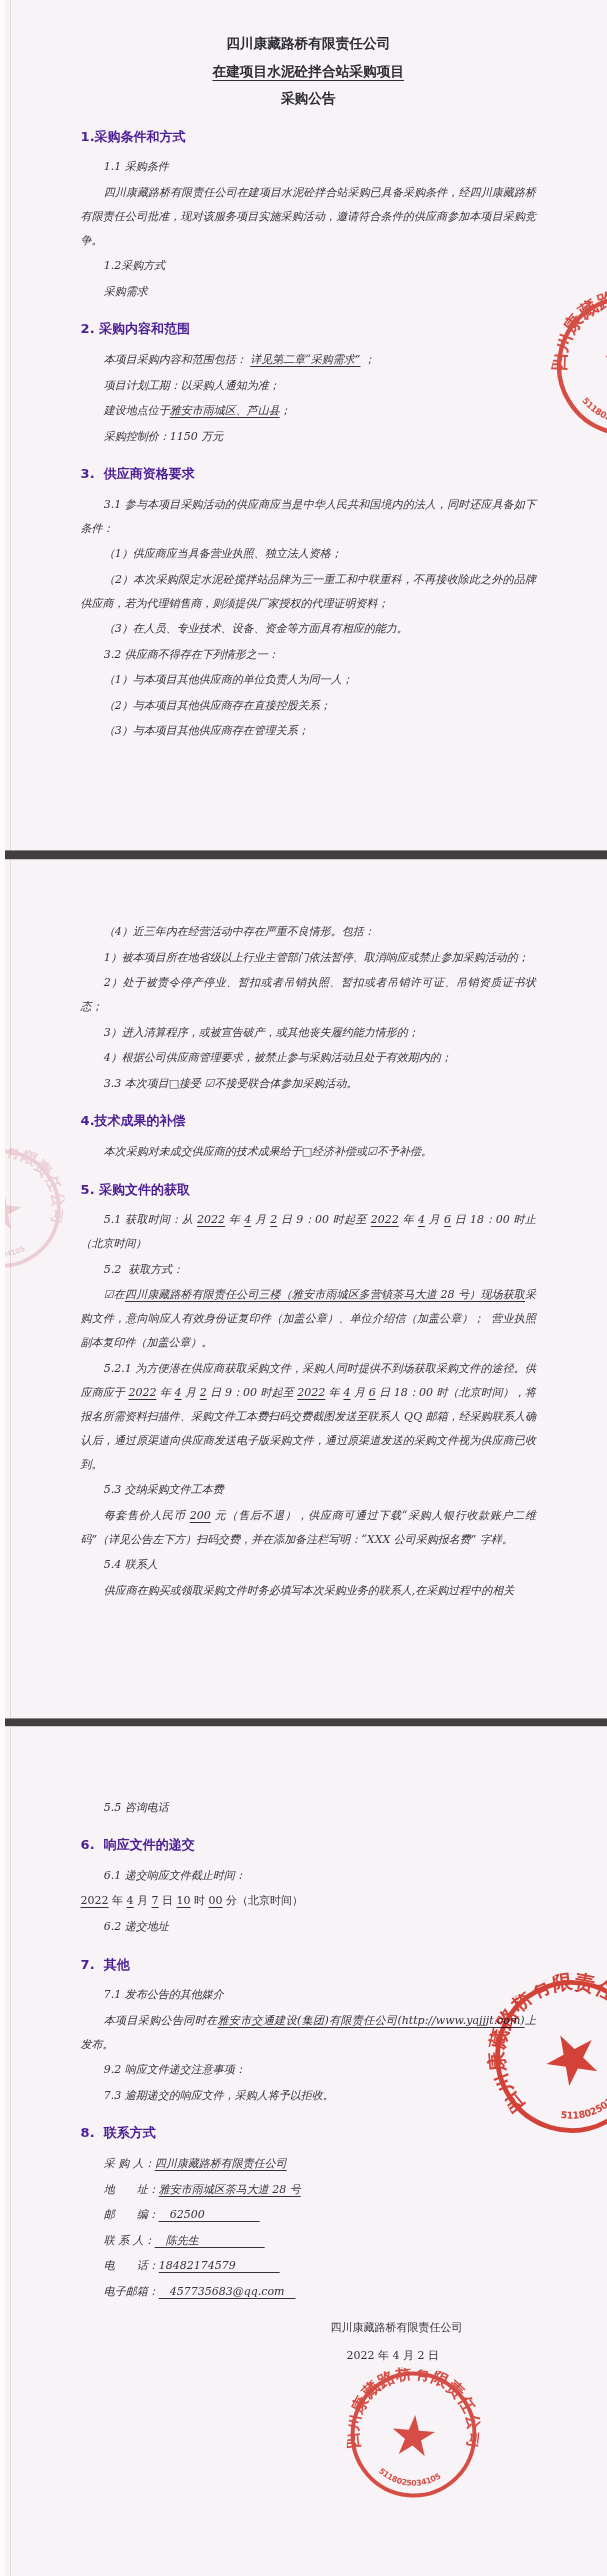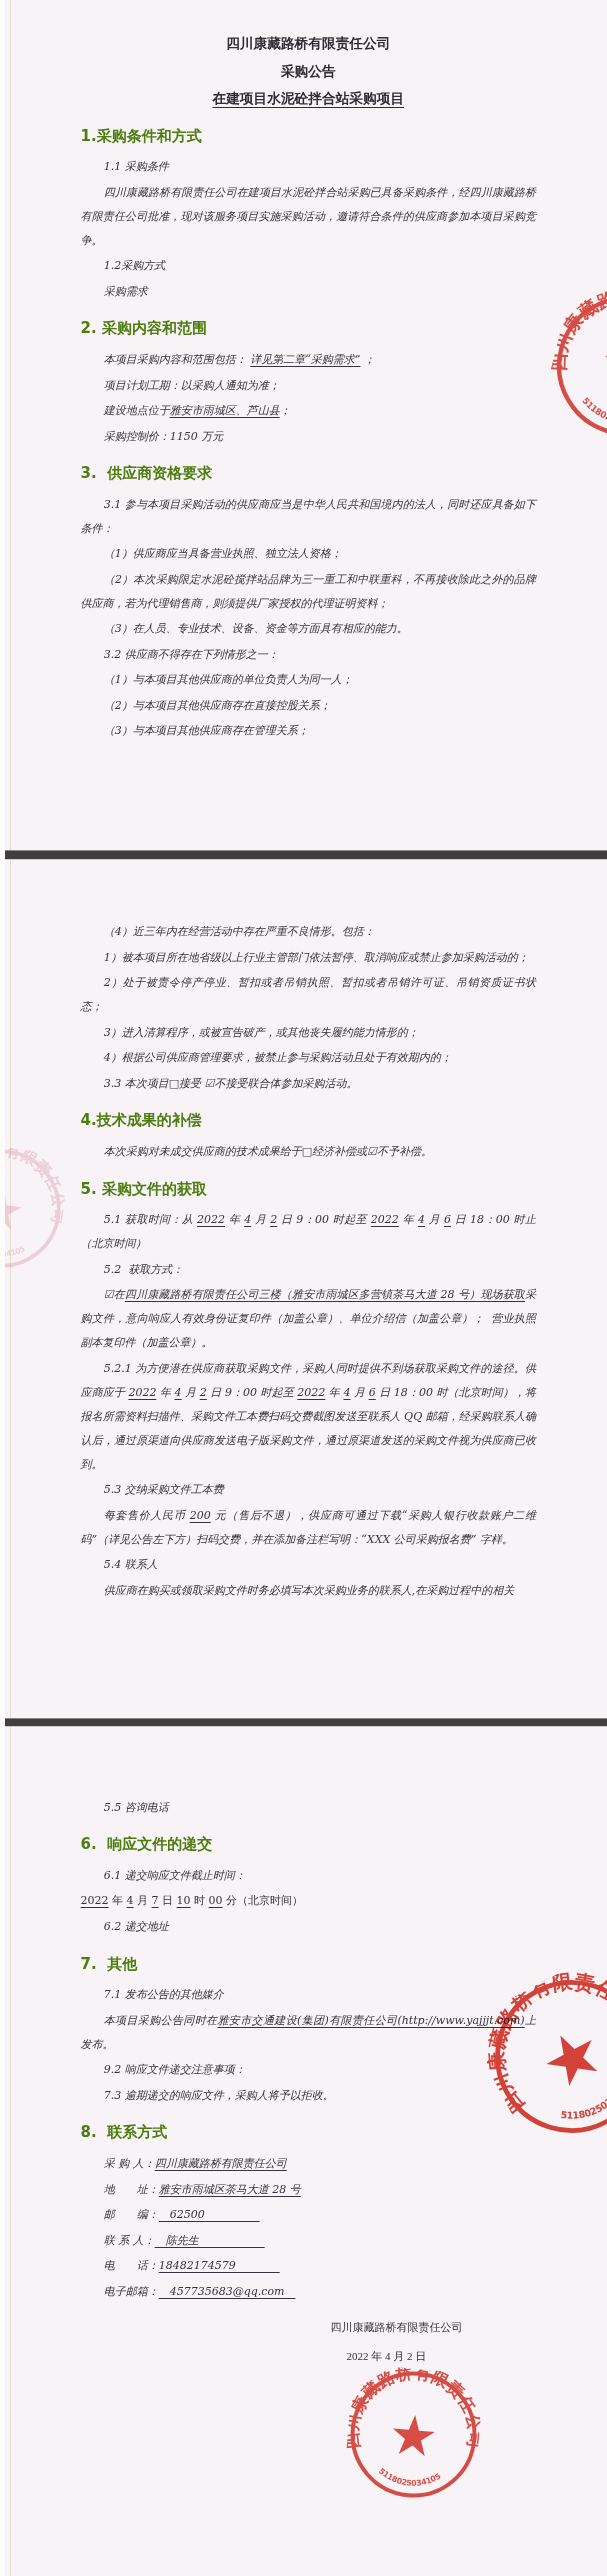--- a/index.html
+++ b/index.html
@@ -31,27 +31,27 @@
 
   .blk { white-space:pre-wrap; position:relative; z-index:1; }
   .c1, .c2, .c3 {
     text-align:center; font-weight:bold; font-size:13.7px; line-height:26px;
     margin:0 0 1.5px 0; text-indent:0;
     font-family:"DejaVu Serif","Liberation Serif",serif; color:#2e2c34;
   }
   .c2 { text-decoration:underline; text-underline-offset:3.8px; }
   .h  {
     font-family:"DejaVu Sans","Liberation Sans",sans-serif;
-    font-weight:700; font-size:15px; line-height:23px;
-    margin:13.7px 0 7.6px 0; text-align:left; color:#4d7c0f;
+    font-weight:700; font-size:13px; line-height:23px;
+    margin:13.7px 0 7.6px 0; text-align:left; color:#4c1d95;
   }
   .p  { text-indent:2.1em; margin:1.5px 0;font-style:italic; }
   .pn { margin:1.5px 0; }
   .sig  { padding-left:250px; margin-top:12px; text-align:left; }
-  .sig2 { padding-left:266px; margin-top:4.6px; text-align:left;font-family:Liberation Serif, serif; }
+  .sig2 { padding-left:266px; margin-top:4.6px; text-align:left; }
   u { text-underline-offset:3px; }
 
   .seal {
     position:absolute; pointer-events:none; z-index:3;
     mix-blend-mode:multiply; color:var(--seal-color,#d8392d);
   }
   .seal svg { display:block; width:100%; height:100%; }
   #seal-page1-right { top:293px; right:-93px; width:146px; height:146px; opacity:.88; transform:rotate(14deg); }
   #seal-page2-left  { top:287px; left:-65px;  width:123px; height:123px; color:#dd8fa0; opacity:.34; transform:rotate(8deg); }
   #seal-page3-right { top:250px; right:-44px; width:159px; height:159px; opacity:.94; transform:rotate(-28deg); }
@@ -68,22 +68,22 @@
       <svg viewBox="0 0 200 200" aria-hidden="true" style="font-size:14.5px">
         <circle cx="100" cy="100" r="93" fill="none" stroke="currentColor" stroke-width="6"></circle>
         <path id="s1t" d="M 20 128 A 85 85 0 1 1 180 128" fill="none"></path>
         <text font-size="25" fill="currentColor"><textPath href="#s1t" textLength="310" lengthAdjust="spacing">四川康藏路桥有限责任公司</textPath></text>
         <path id="s1b" d="M 40 150 A 78 78 0 0 0 160 150" fill="none"></path>
         <text font-size="12" fill="currentColor"><textPath href="#s1b" startOffset="16" textLength="104" lengthAdjust="spacing">5118025034105</textPath></text>
         <polygon fill="currentColor" points="100,70 107.7,93.5 132.3,93.5 112.3,108 120,131.5 100,117 80,131.5 87.7,108 67.7,93.5 92.3,93.5"></polygon>
       </svg>
     </div>
   <div class="blk c1">四川康藏路桥有限责任公司</div>
+      <div class="blk c2">在建项目水泥砼拌合站采购项目</div>
       <div class="blk c3">采购公告</div>
-      <div class="blk c2">在建项目水泥砼拌合站采购项目</div>
       <div class="blk h">1.采购条件和方式</div>
       <div class="blk p">1.1 采购条件</div>
       <div class="blk p">四川康藏路桥有限责任公司在建项目水泥砼拌合站采购已具备采购条件，经四川康藏路桥有限责任公司批准，现对该服务项目实施采购活动，邀请符合条件的供应商参加本项目采购竞争。</div>
       <div class="blk p">1.2采购方式</div>
       <div class="blk p">采购需求</div>
       <div class="blk h">2. 采购内容和范围</div>
       <div class="blk p">本项目采购内容和范围包括： <u>详见第二章“采购需求”</u> ；</div>
       <div class="blk p">项目计划工期：以采购人通知为准；</div>
       <div class="blk p">建设地点位于<u>雅安市雨城区、芦山县</u>；</div>
       <div class="blk p">采购控制价：1150 万元</div>

